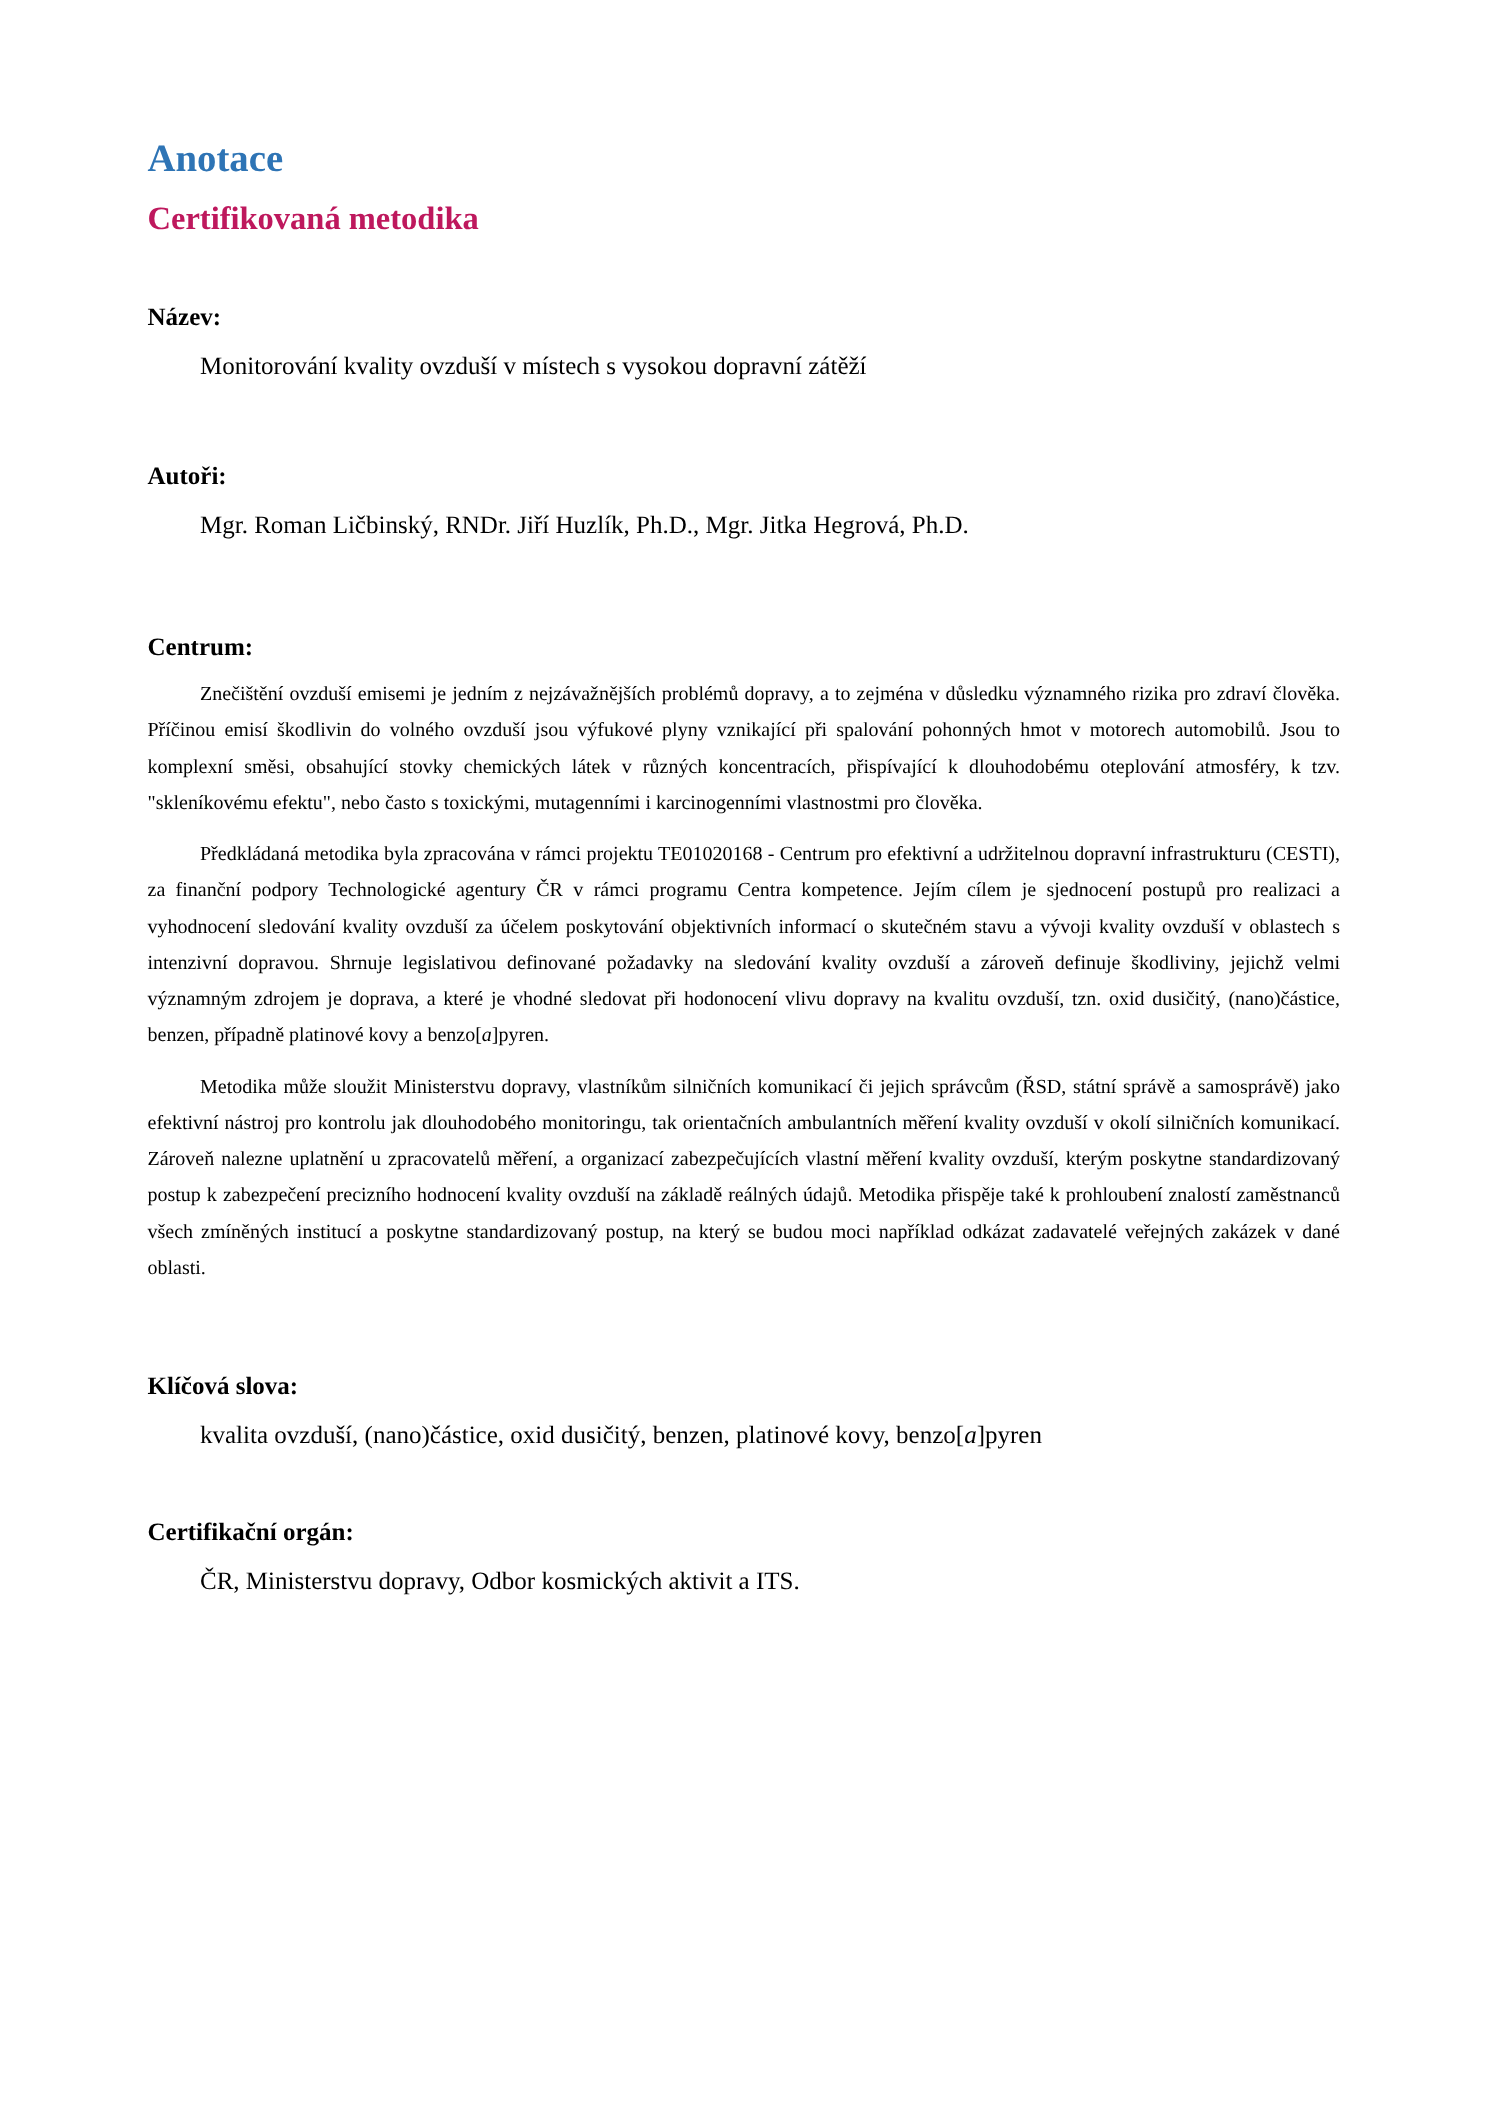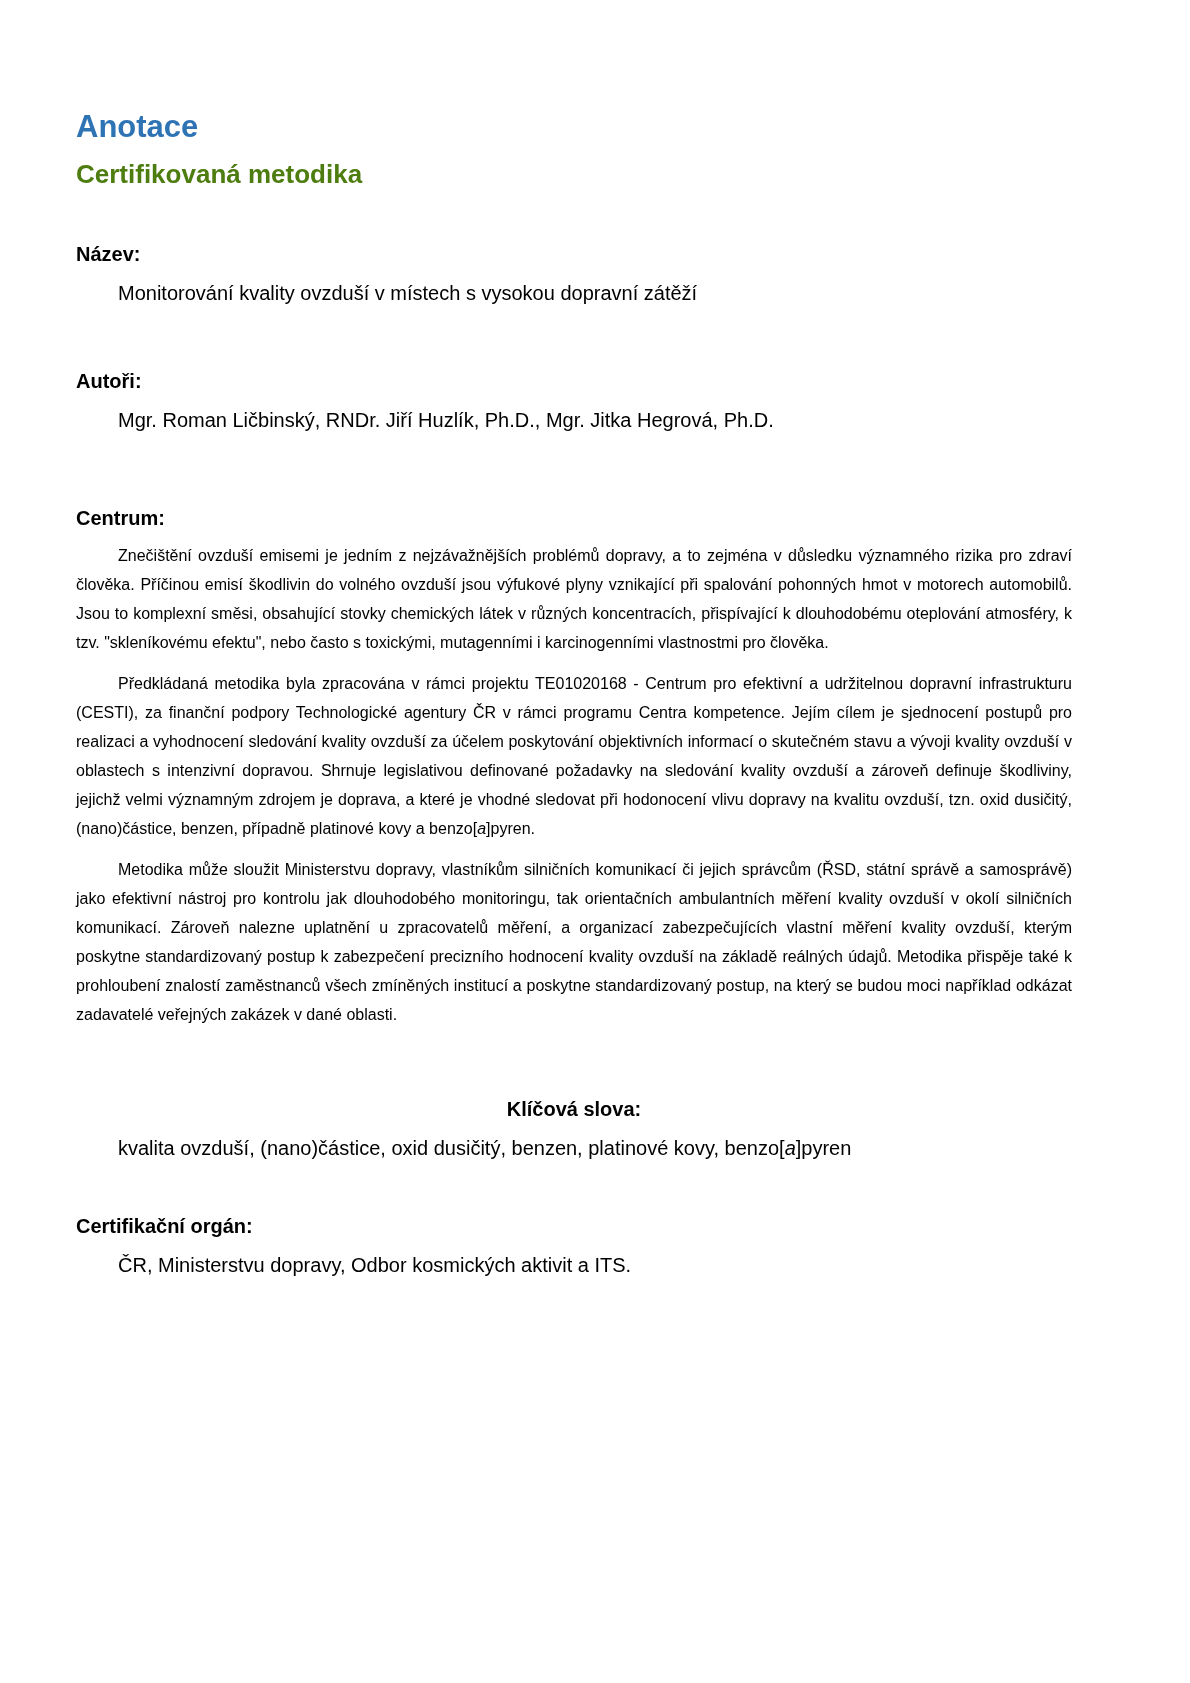--- a/index.html
+++ b/index.html
@@ -5,49 +5,49 @@
   html, body {
     margin: 0;
     padding: 0;
     background: #ffffff;
   }
   .page {
     width: 1190px;
     height: 1683px;
     background: #ffffff;
     box-sizing: border-box;
-    padding: 108px 118px 0 76px;
-    font-family: Liberation Sans, sans-serif;
+    padding: 108px 118px 0 118px;
+    font-family: Liberation Serif, serif;
     color: #000000;
     overflow: hidden;
   }
   .h1 {
     font-size: 31px;
     font-weight: bold;
     color: #2E74B5;
     margin: 0;
     line-height: 1.2;
   }
   .h2 {
     font-size: 26px;
     font-weight: bold;
-    color: #4d7c0f;
+    color: #be185d;
     margin: 14px 0 0 0;
     line-height: 1.2;
   }
   .section-label {
     font-size: 20px;
     font-weight: bold;
     margin: 0;
     line-height: 1.25;
   }
   .label-authors   { margin-top: 62px; }
   .label-title     { margin-top: 52px; }
   .label-abstract  { margin-top: 72px; }
-  .label-keywords  { margin-top: 68px; text-align: center; }
+  .label-keywords  { margin-top: 68px; }
   .label-cert      { margin-top: 52px; }
   .indented-line {
     font-size: 20px;
     margin: 12px 0 0 42px;
     line-height: 1.4;
   }
   .para {
     font-size: 16px;
     line-height: 29px;
     text-align: justify;

